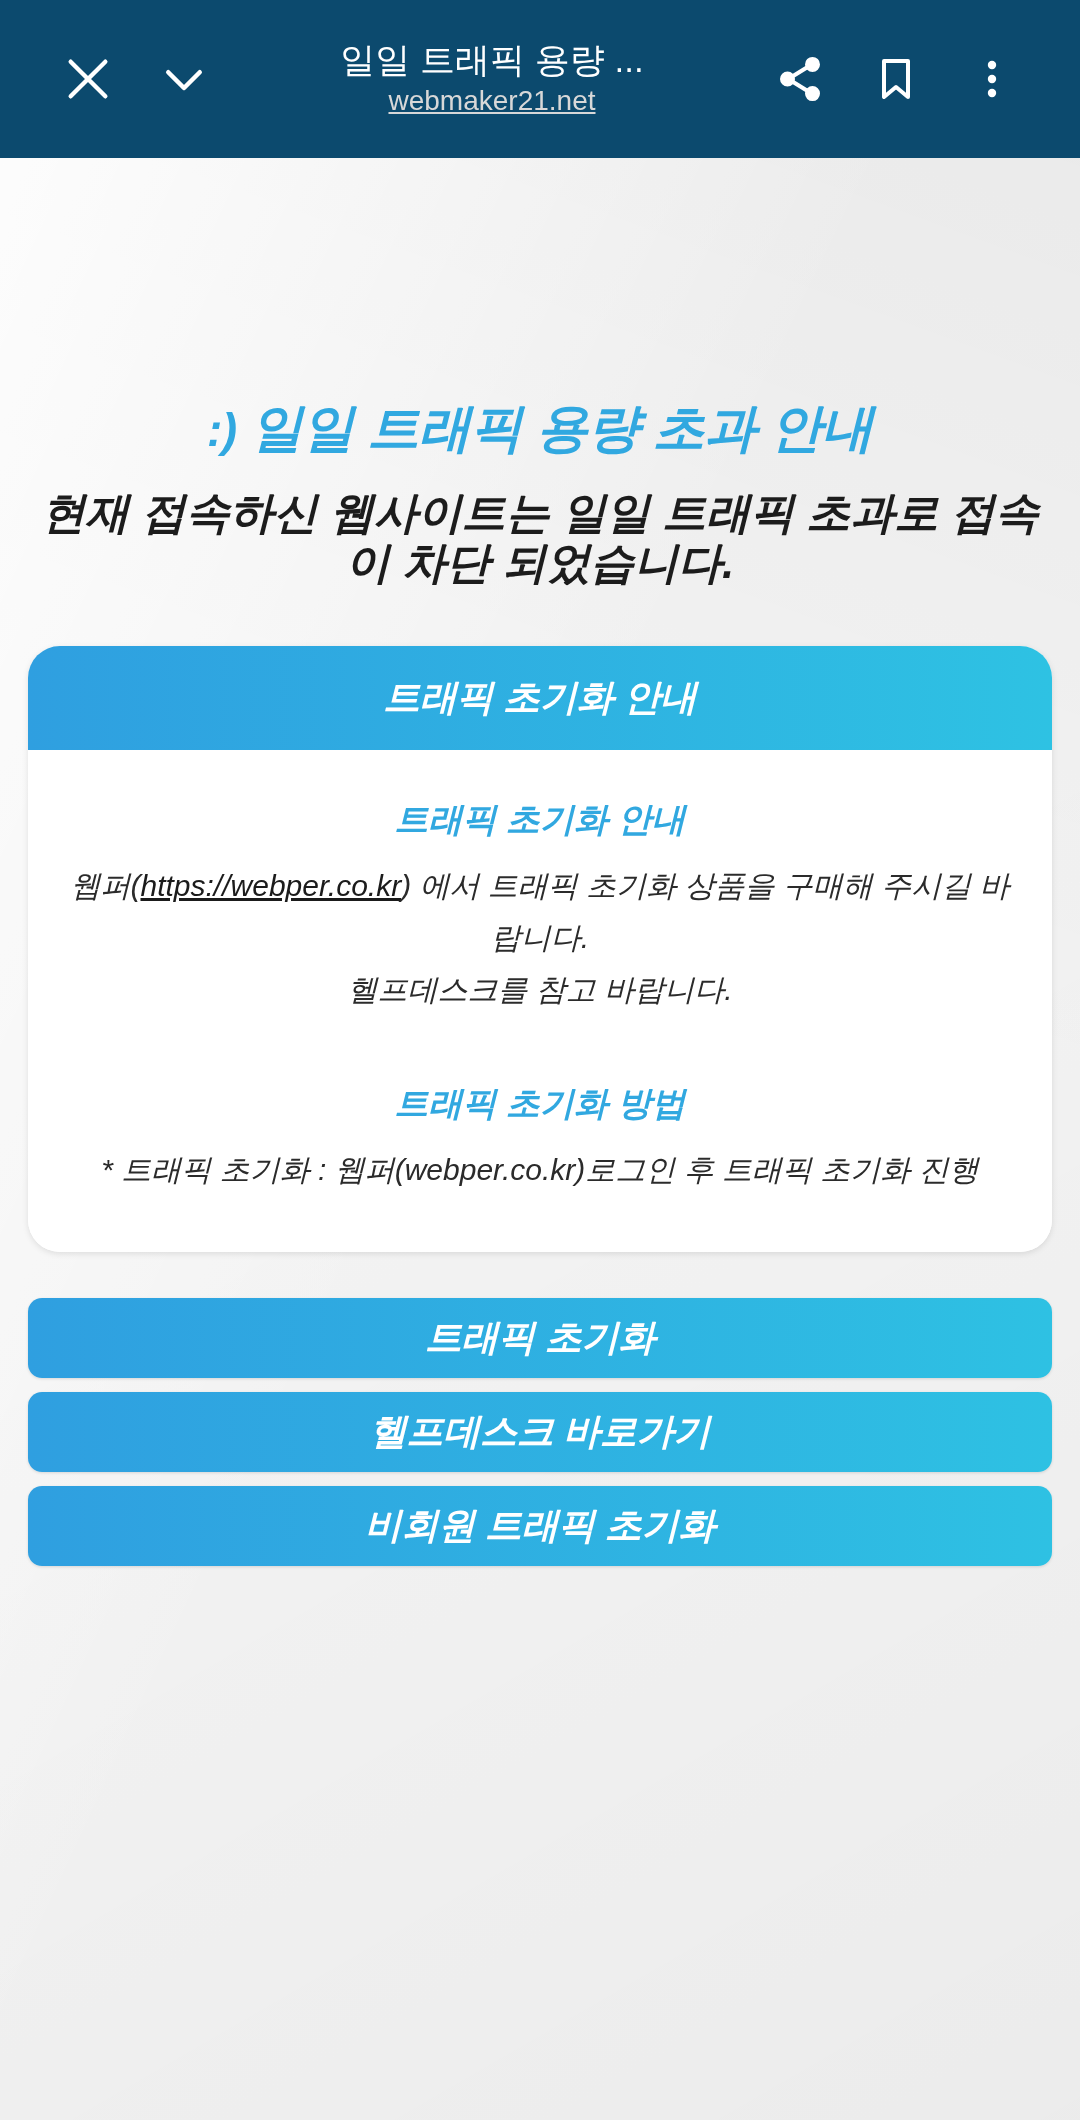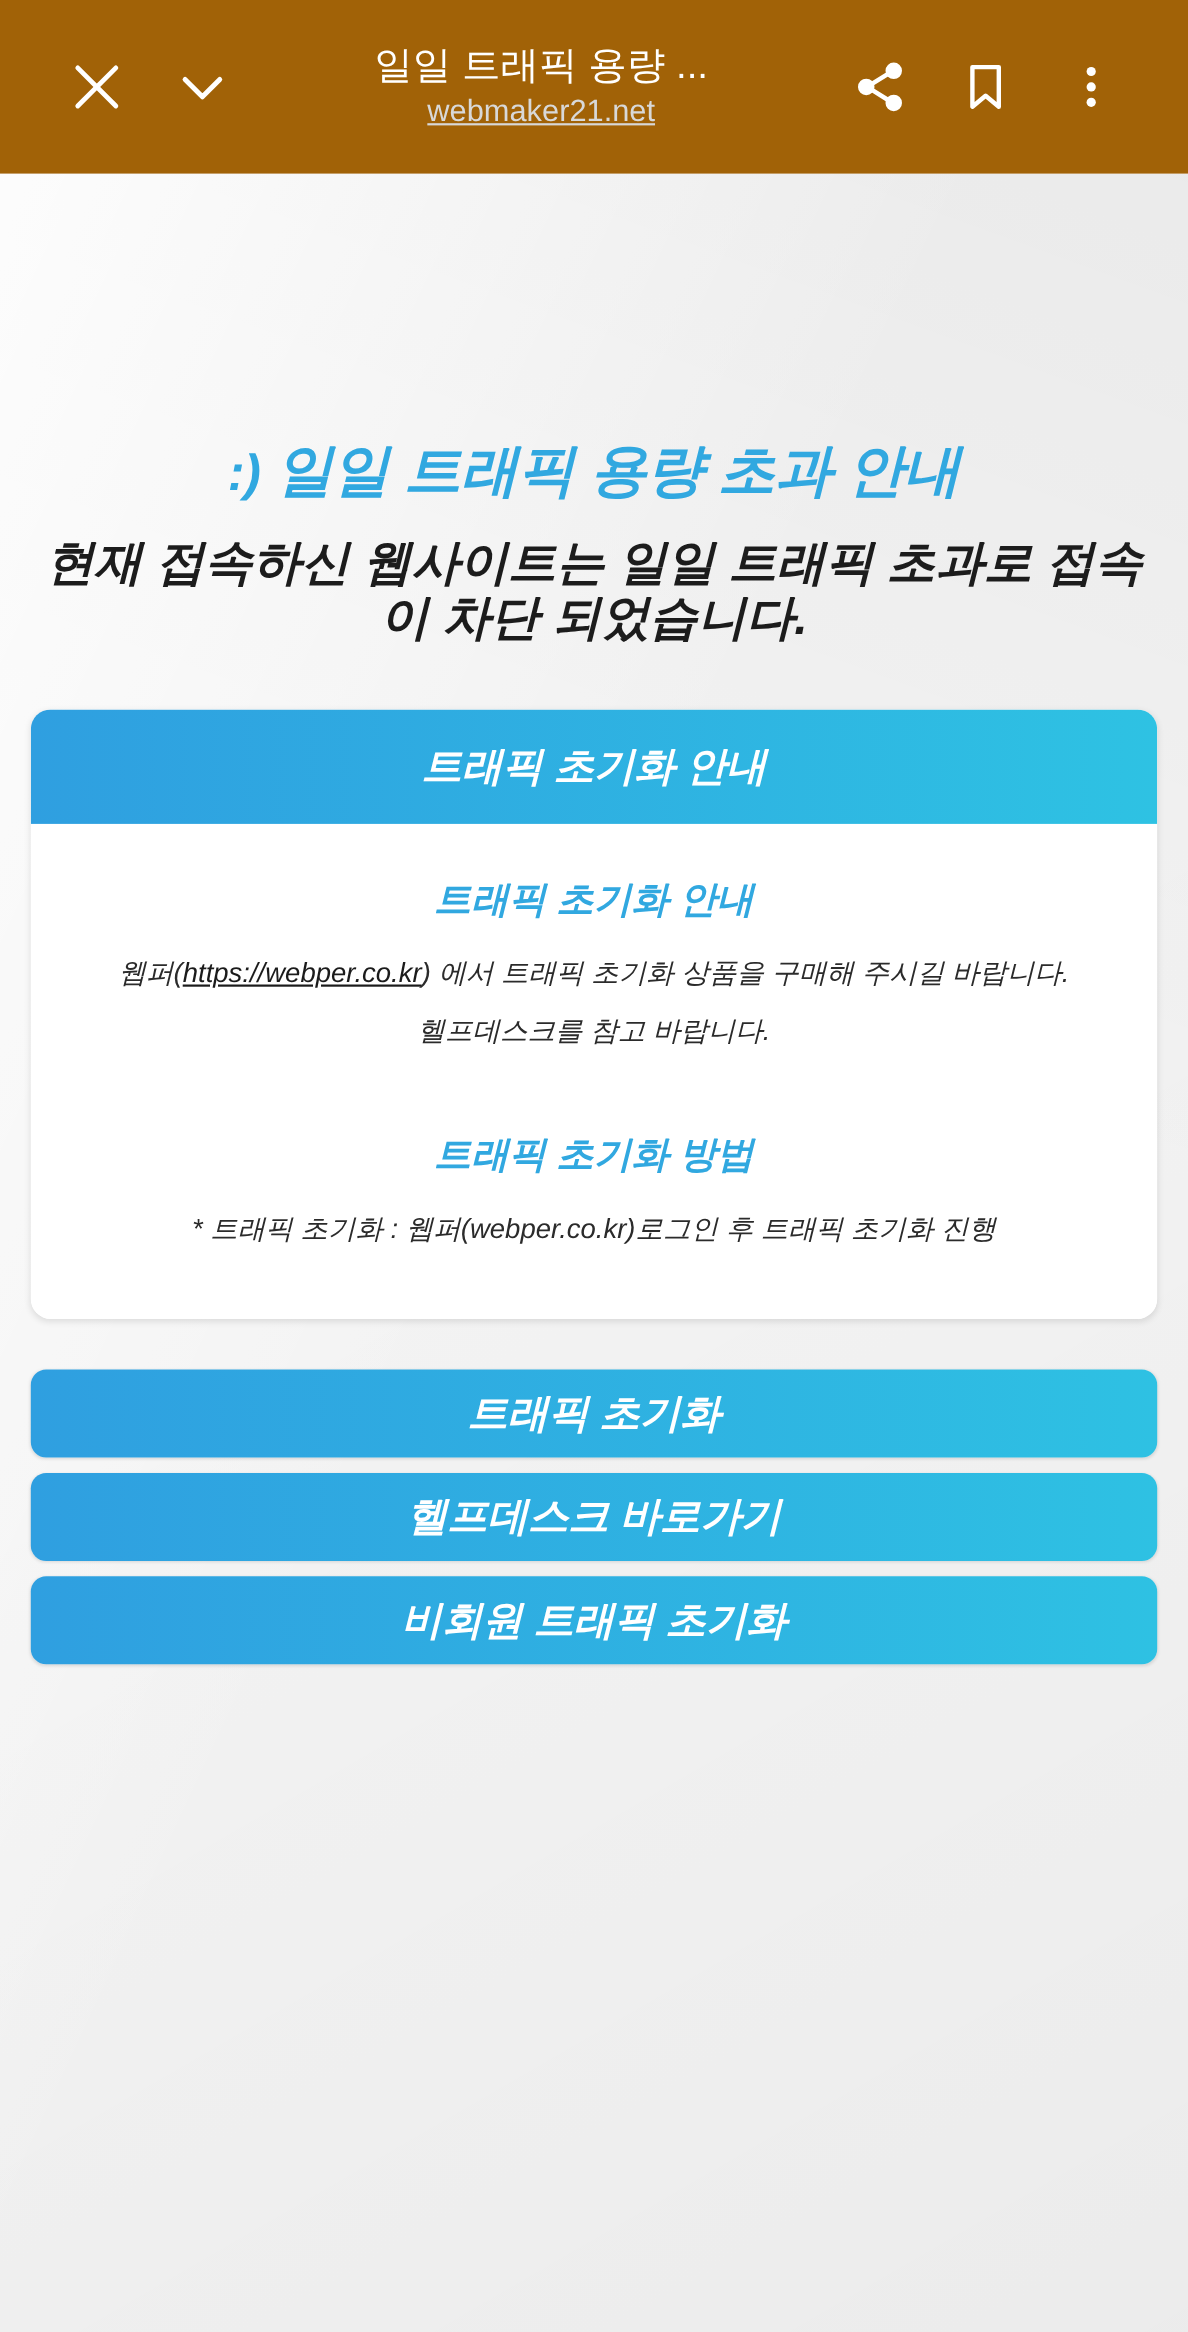--- a/index.html
+++ b/index.html
@@ -12,21 +12,21 @@
     background: #ffffff;
     font-family: "Liberation Sans", sans-serif;
     overflow: hidden;
   }
 
   
   .topbar {
     position: relative;
     width: 1080px;
     height: 158px;
-    background: #a16207;
+    background: #0c4a6e;
     display: flex;
     align-items: center;
     box-sizing: border-box;
     padding: 0 40px;
   }
   .topbar-icon {
     width: 96px;
     height: 96px;
     display: flex;
     align-items: center;
@@ -109,21 +109,21 @@
     text-align: center;
     font-size: 44px;
     font-weight: bold;
     color: #1c1c1c;
     line-height: 50px;
   }
 
   
   .card {
     margin: 58px 28px 0 28px;
-    border-radius: 18px;
+    border-radius: 32px;
     overflow: hidden;
     box-shadow: 0 2px 6px rgba(0,0,0,0.10);
     background: #ffffff;
   }
   .card-header {
     height: 104px;
     background: linear-gradient(to right, #2f9fe0, #2ec2e3);
     display: flex;
     align-items: center;
     justify-content: center;
@@ -145,21 +145,21 @@
     font-weight: bold;
     line-height: 46px;
   }
   .section-title.second {
     margin-top: 64px;
   }
   .para {
     margin-top: 18px;
     text-align: center;
     color: #2b2b2b;
-    font-size: 25px;
+    font-size: 30px;
     line-height: 52px;
   }
   .para a {
     color: #1b1b1b;
     text-decoration: underline;
   }
   .para.tight { margin-top: 0; }
 
   
   .buttons {

